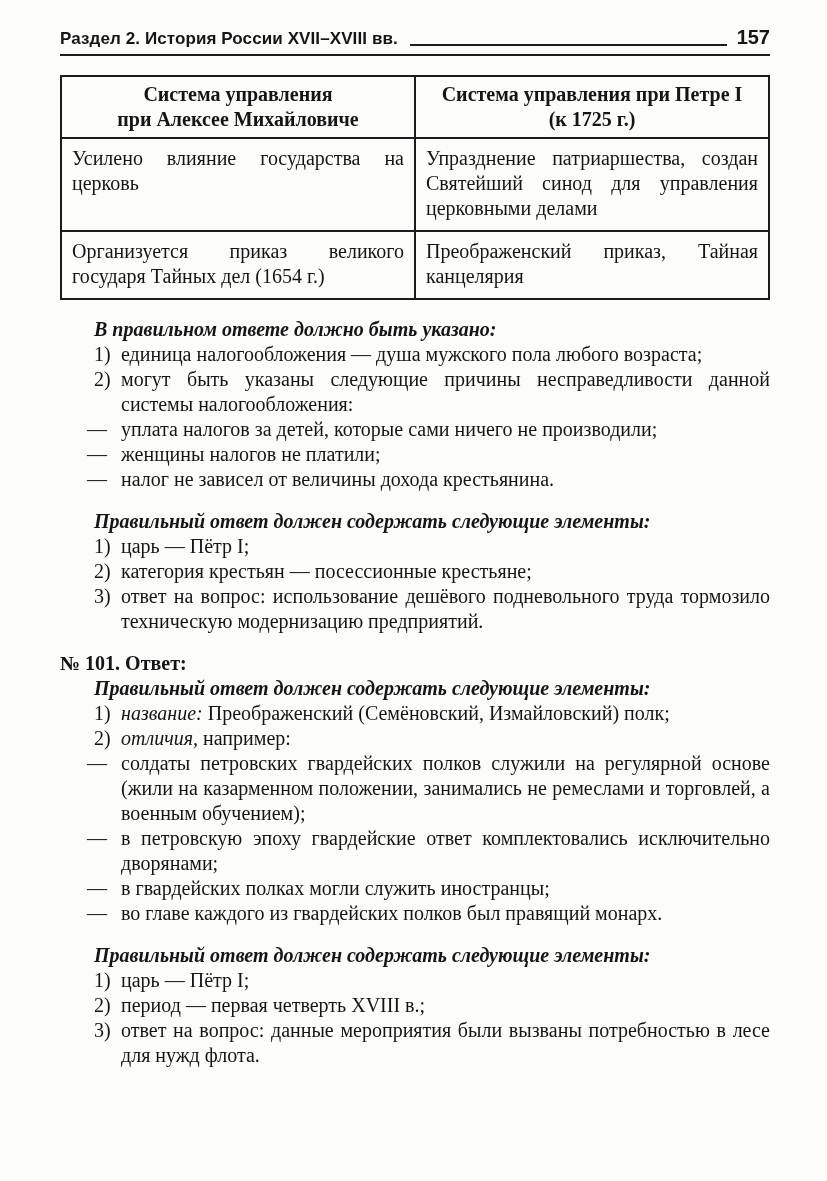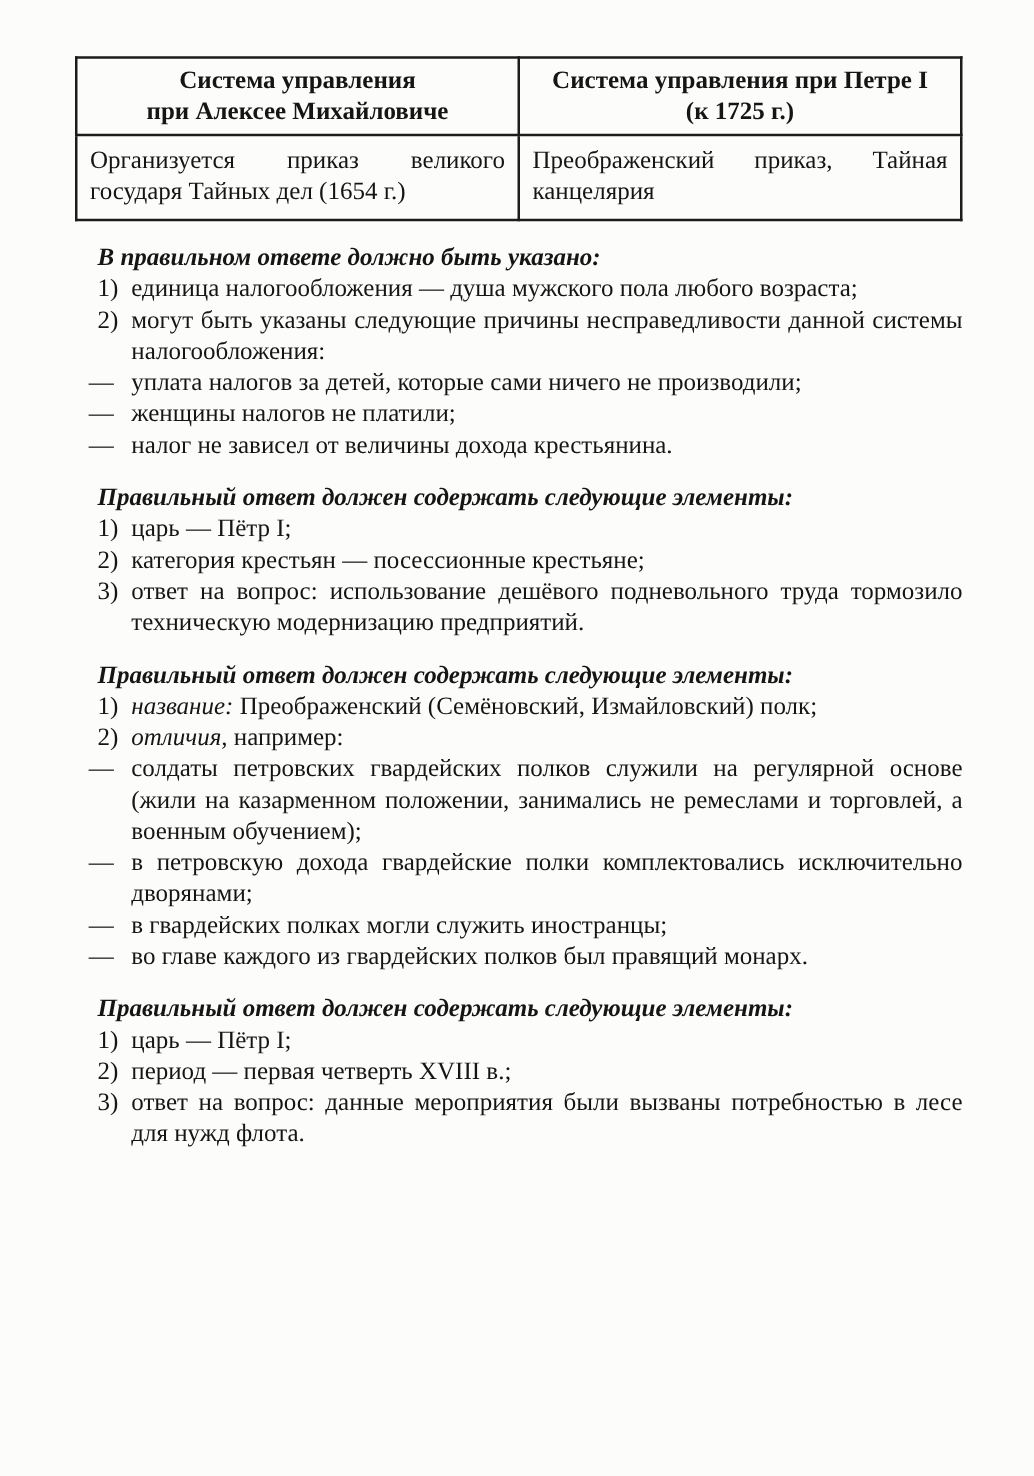--- a/index.html
+++ b/index.html
@@ -45,48 +45,57 @@
     margin-left:12px;
   }
   table.cmp td {
     padding:7px 10px 9px 10px;
     text-align:justify;
   }
 
   
   .answer { margin-top:17px; font-size:20px; line-height:25px; }
   .answer-heading { font-weight:700; }
-  .answer-body { margin-left:18px; }
+  .answer-body { margin-left:34px; }
   .lead { font-weight:700; font-style:italic; }
   .item { display:flex; }
   .item .marker { flex:0 0 27px; }
   .item.dash .marker { flex-basis:34px; margin-left:-7px; }
   .item .text { flex:1; text-align:justify; }
   .it { font-style:italic; }
 </style>
 </head>
 <body>
 
 <div class="page">
 
+  <div class="runhead">
+    <span class="title">Раздел 2. История России XVII–XVIII вв.</span>
+    <span class="gap-line"></span>
+    <span class="pagenum">157</span>
+  </div>
 
   <table class="cmp">
     <thead>
       <tr>
         <th>
           <div>Система управления</div>
           <div>при Алексее Михайловиче</div>
         </th>
         <th>
           <div>Система управления при Петре I</div>
           <div>(к 1725 г.)</div>
         </th>
       </tr>
     </thead>
     <tbody>
+      <tr>
+        <td>Усилено влияние государства на церковь</td>
+        <td>Упразднение патриаршества, создан Святейший синод для управления церковными делами</td>
+      </tr>
       <tr>
         <td>Организуется приказ великого государя Тайных дел (1654 г.)</td>
         <td>Преображенский приказ, Тайная канцелярия</td>
       </tr>
     </tbody>
   </table>
 
   <section class="answer">
     <div class="answer-body">
       <div class="lead">В правильном ответе должно быть указано:</div>
@@ -125,37 +134,38 @@
         <span class="text">категория крестьян — посессионные крестьяне;</span>
       </div>
       <div class="item">
         <span class="marker">3)</span>
         <span class="text">ответ на вопрос: использование дешёвого подневольного труда тормозило техническую модернизацию предприятий.</span>
       </div>
     </div>
   </section>
 
   <section class="answer">
+    <div class="answer-heading">№ 101. Ответ:</div>
     <div class="answer-body">
       <div class="lead">Правильный ответ должен содержать следующие элементы:</div>
       <div class="item">
         <span class="marker">1)</span>
         <span class="text"><span class="it">название:</span><span> Преображенский (Семёновский, Измайловский) полк;</span></span>
       </div>
       <div class="item">
         <span class="marker">2)</span>
         <span class="text"><span class="it">отличия,</span><span> например:</span></span>
       </div>
       <div class="item dash">
         <span class="marker">—</span>
         <span class="text">солдаты петровских гвардейских полков служили на регулярной основе (жили на казарменном положении, занимались не ремеслами и торговлей, а военным обучением);</span>
       </div>
       <div class="item dash">
         <span class="marker">—</span>
-        <span class="text">в петровскую дохода гвардейские полки комплектовались исключительно дворянами;</span>
+        <span class="text">в петровскую эпоху гвардейские ответ комплектовались исключительно дворянами;</span>
       </div>
       <div class="item dash">
         <span class="marker">—</span>
         <span class="text">в гвардейских полках могли служить иностранцы;</span>
       </div>
       <div class="item dash">
         <span class="marker">—</span>
         <span class="text">во главе каждого из гвардейских полков был правящий монарх.</span>
       </div>
     </div>

